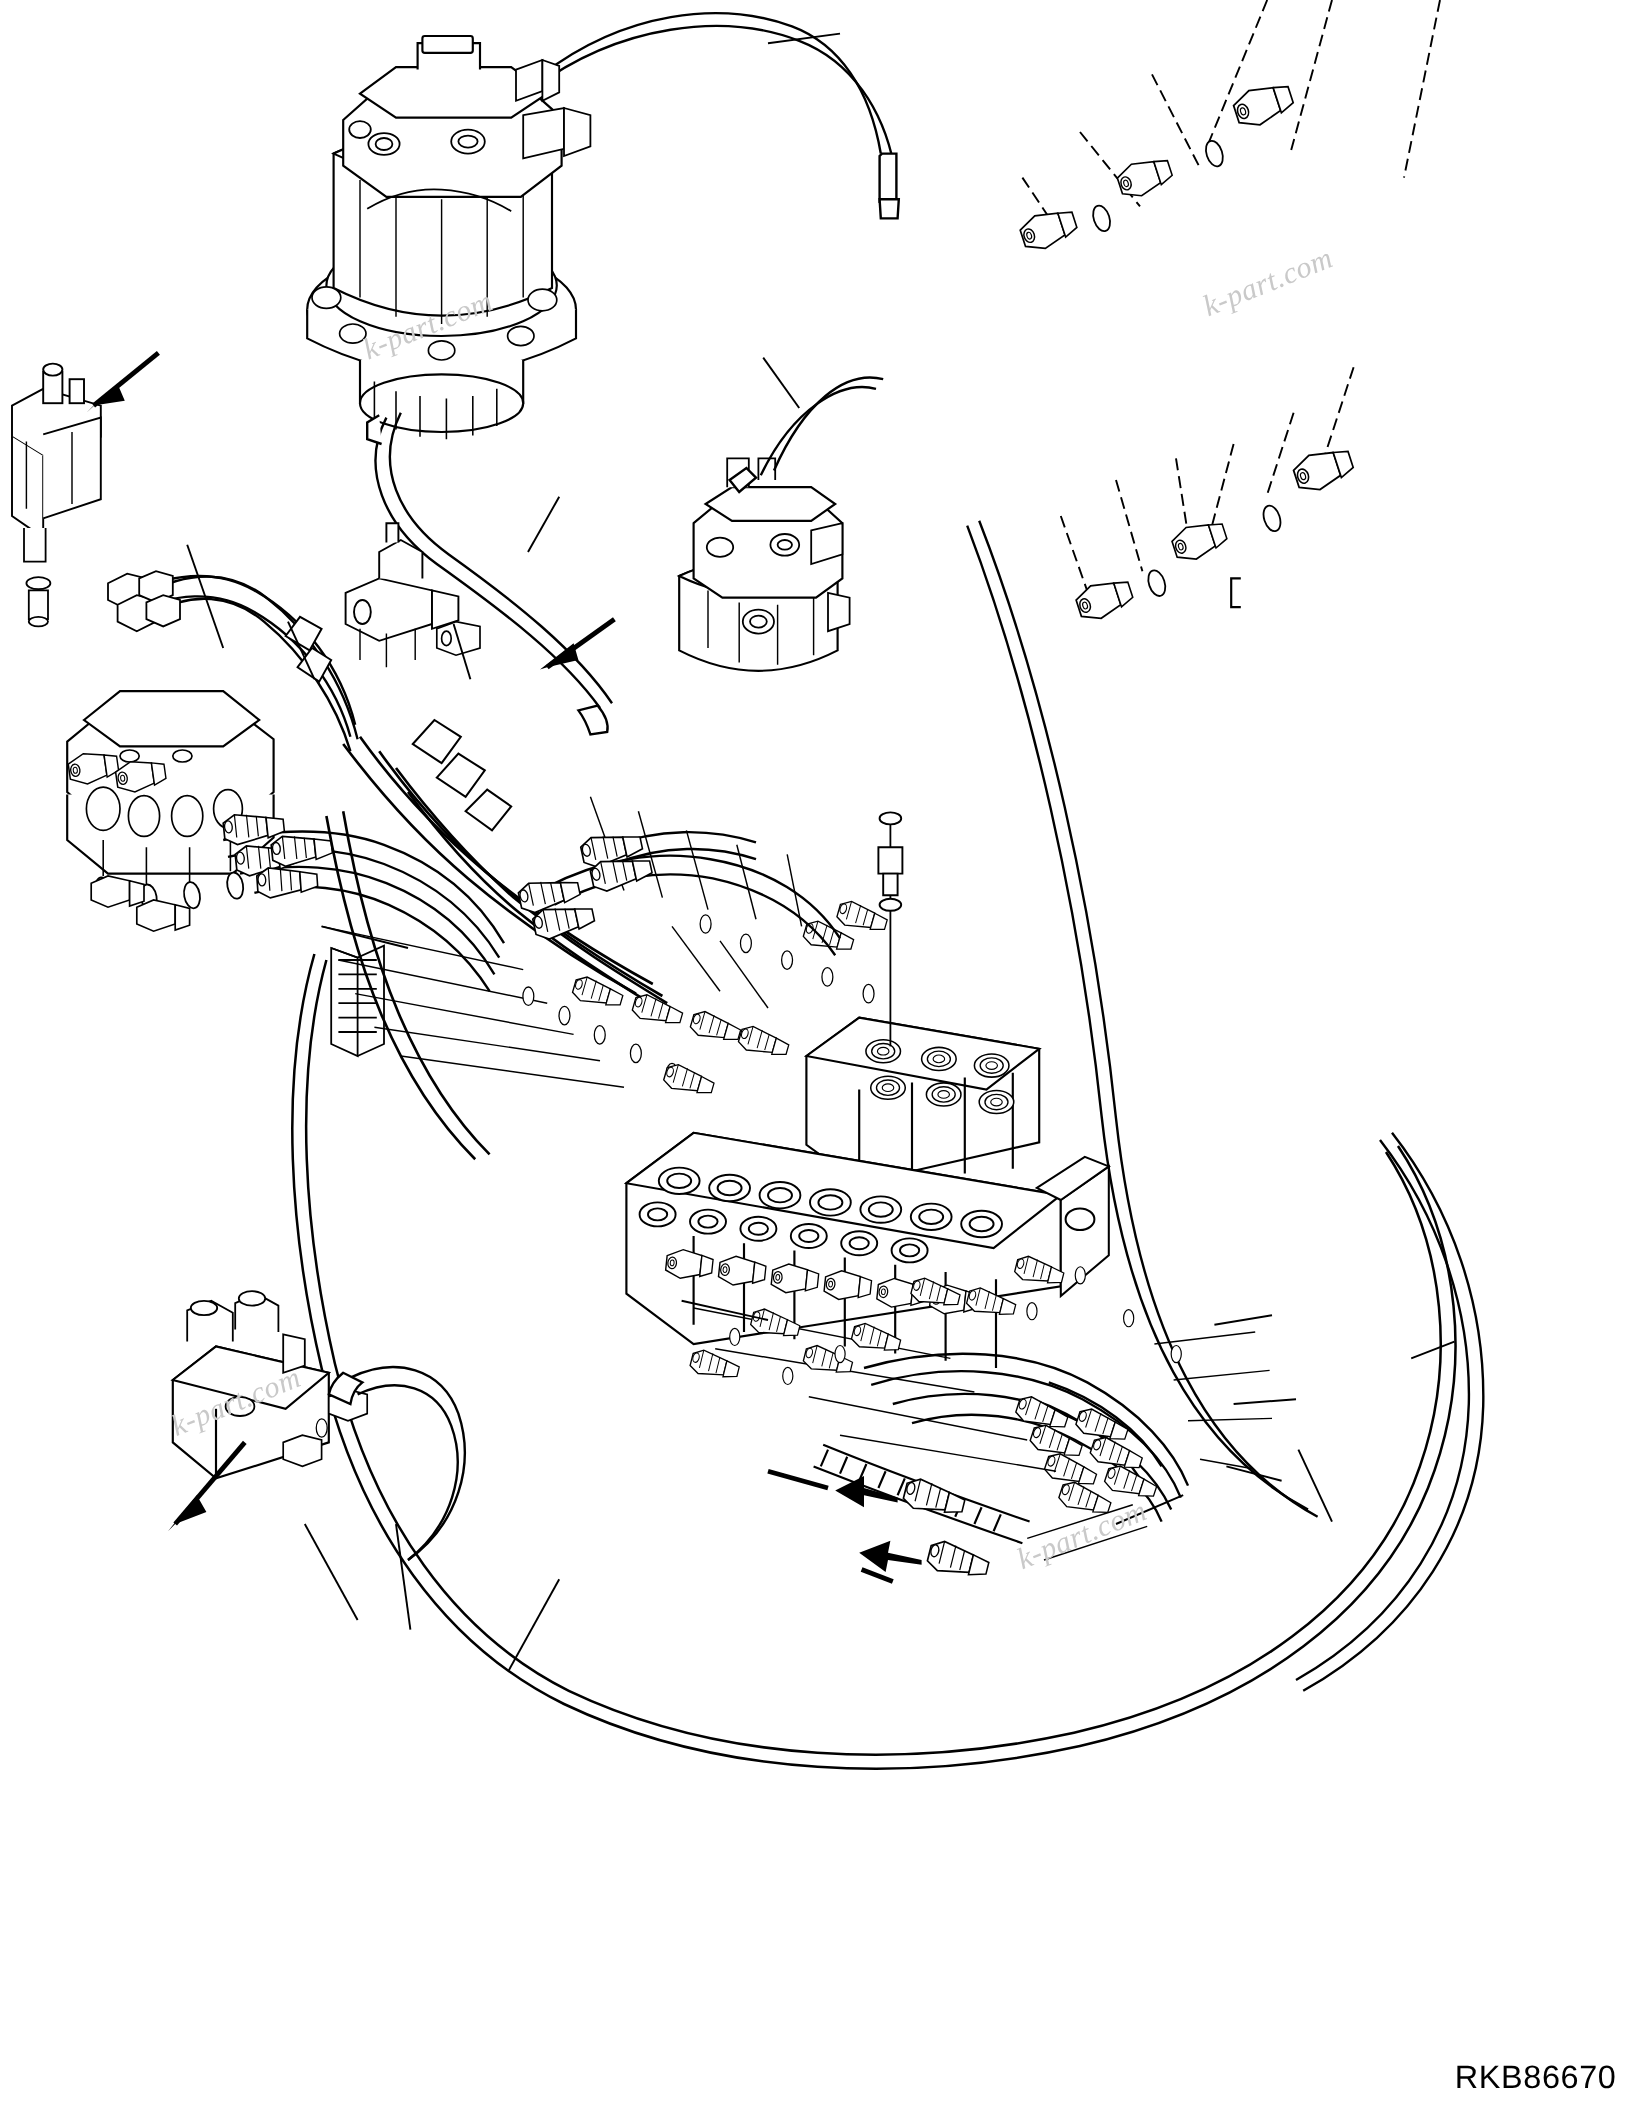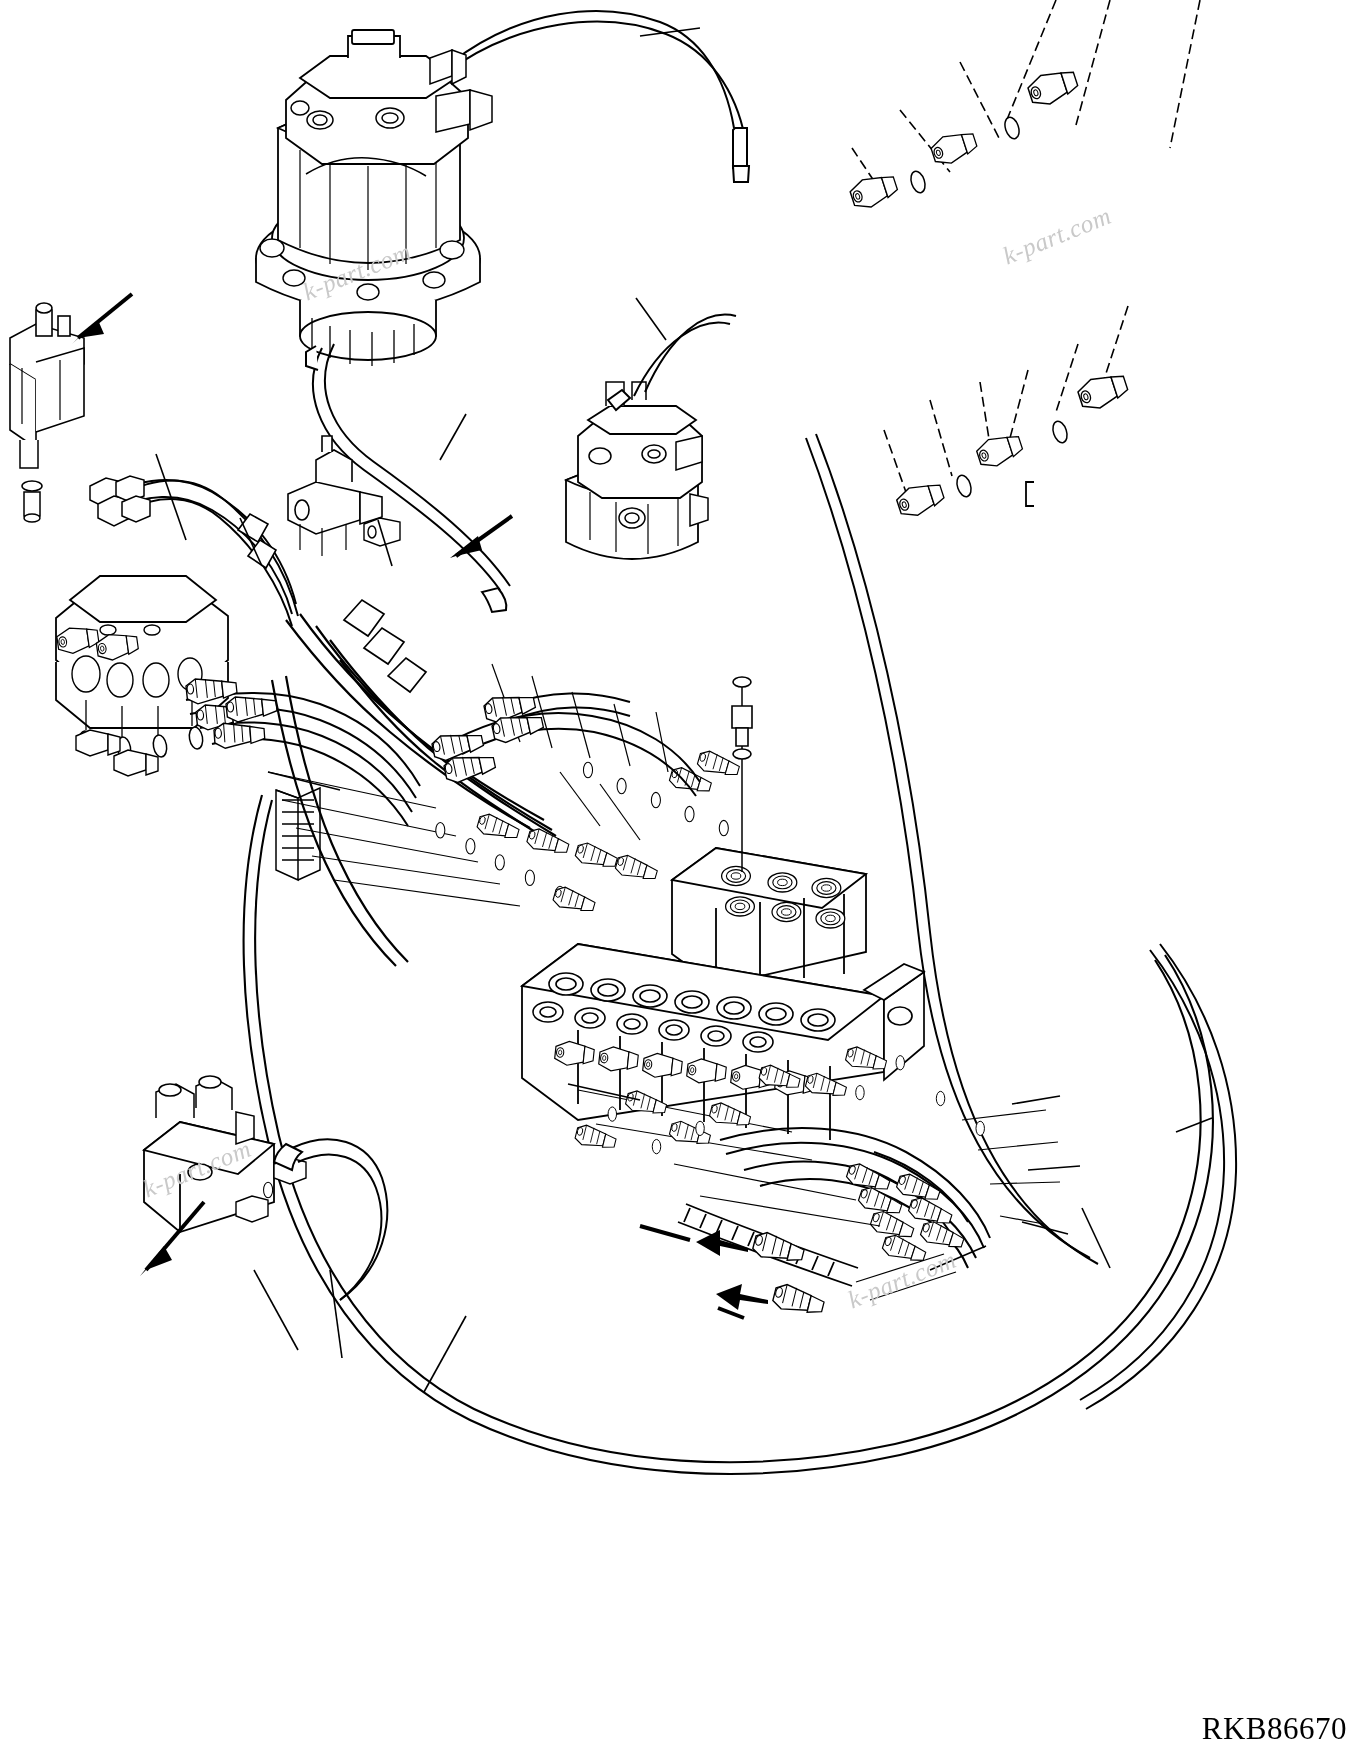--- a/index.html
+++ b/index.html
@@ -2,22 +2,22 @@
 <html><head>
 <meta charset="utf-8">
 <title>RKB86670</title>
 <style>
   html,body{margin:0;padding:0;background:#fff;}
   body{font-family:"Liberation Sans",sans-serif;}
   #page{position:relative;width:1361px;height:1757px;background:#fff;overflow:hidden;}
   #page svg{position:absolute;left:0;top:0;width:1361px;height:1757px;}
   .wm{position:absolute;color:#c9c9c9;font-family:"Liberation Serif",serif;font-style:italic;
       font-size:25px;white-space:nowrap;user-select:none;pointer-events:none;letter-spacing:.5px;}
-  #partno{position:absolute;right:14px;bottom:10px;font-size:31px;color:#000;
-          font-family:Liberation Serif, serif;letter-spacing:.5px;}
+  #partno{position:absolute;right:14px;bottom:10px;font-size:27px;color:#000;
+          font-family:Liberation Sans, sans-serif;letter-spacing:.5px;}
 </style>
 </head>
 <body>
 
 <div id="page">
 
   <svg viewBox="0 0 1361 1757" xmlns="http://www.w3.org/2000/svg">
     <defs>
       <g id="hexnut">
         <path d="M0,0 l12,-6 l14,3 l0,16 l-14,4 l-12,-5 z" fill="#fff" stroke="#000" stroke-width="1.4"></path>

